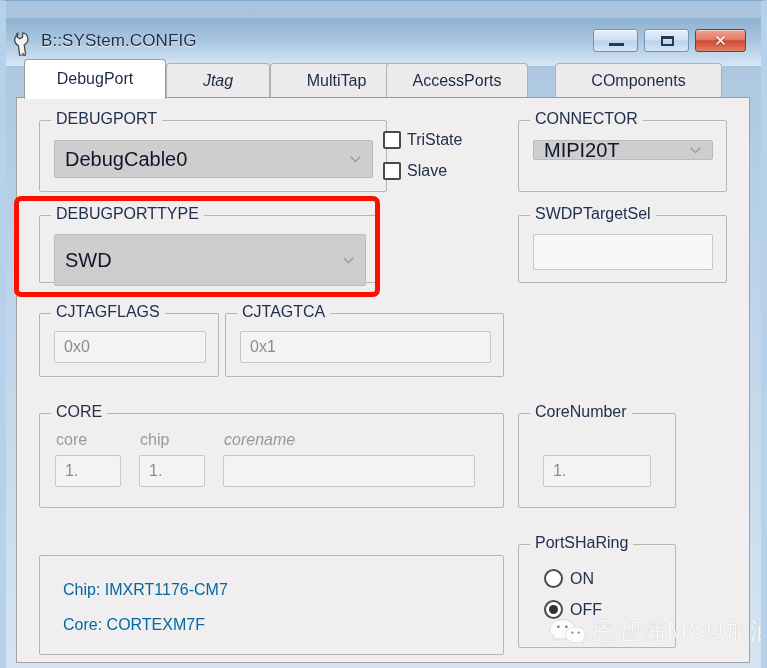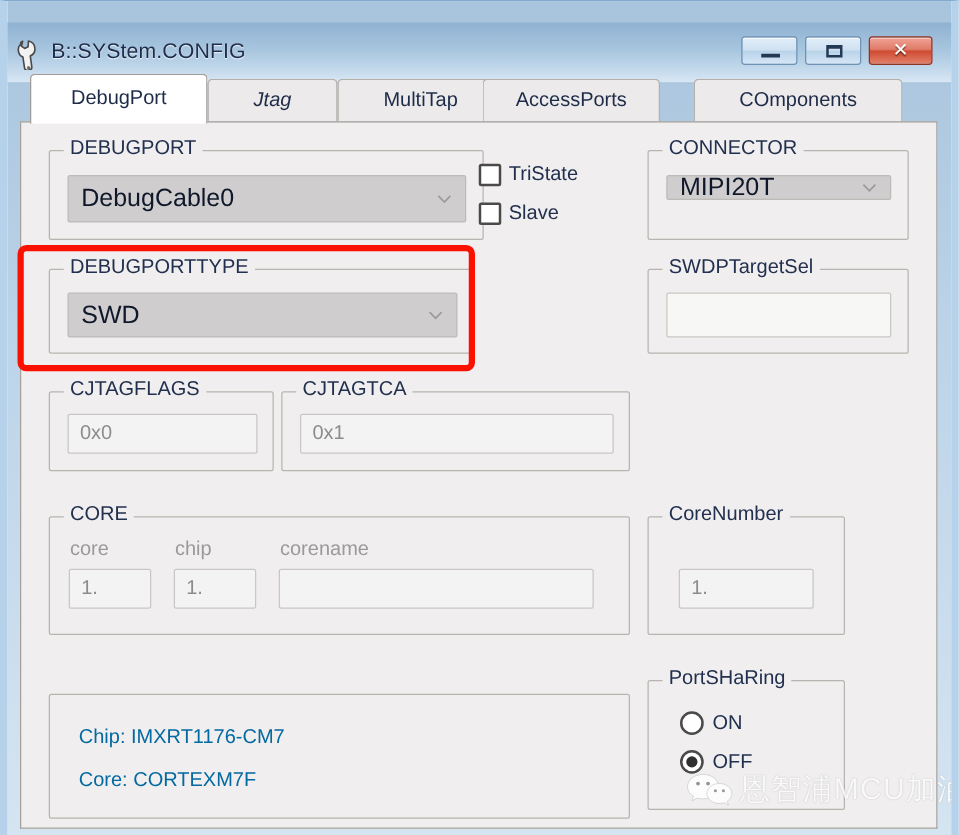--- a/index.html
+++ b/index.html
@@ -370,21 +370,21 @@
       <div class="combo" style="left:14px; top:19px; width:180px; height:20px;padding-left:19px;">
         <span class="val">MIPI20T</span>
         <svg class="arrow" viewBox="0 0 11 7">
           <path d="M0.7 0.7 L5.5 5.6 L10.3 0.7" fill="none" stroke="#9b9b9b" stroke-width="1.4"></path>
         </svg>
       </div>
     </div>
 
     <div class="group" style="left:22px; top:117px; width:338px; height:68px;">
       <span class="legend">DEBUGPORTTYPE</span>
-      <div class="combo" style="left:14px; top:18px; width:312px; height:36px;">
+      <div class="combo" style="left:14px; top:18px; width:312px; height:52px;">
         <span class="val">SWD</span>
         <svg class="arrow" viewBox="0 0 11 7">
           <path d="M0.7 0.7 L5.5 5.6 L10.3 0.7" fill="none" stroke="#9b9b9b" stroke-width="1.4"></path>
         </svg>
       </div>
     </div>
 
     <div class="group" style="left:501px; top:117px; width:209px; height:68px;">
       <span class="legend">SWDPTargetSel</span>
       <div class="textfield blank" style="left:14px; top:18px; width:180px; height:36px;">
@@ -412,21 +412,21 @@
       <span class="minilabel" style="left:16px; top:17px;">core</span>
       <div class="textfield" style="left:15px; top:41px; width:66px; height:32px;">
         <span class="val">1.</span>
       </div>
 
       <span class="minilabel" style="left:100px; top:17px;">chip</span>
       <div class="textfield" style="left:99px; top:41px; width:66px; height:32px;">
         <span class="val">1.</span>
       </div>
 
-      <span class="minilabel" style="left:184px; top:17px;">corename</span>
+      <span class="minilabel" style="left:184px; top:17px;font-style:italic;">corename</span>
       <div class="textfield" style="left:183px; top:41px; width:252px; height:32px;">
         <span class="val"></span>
       </div>
     </div>
 
     <div class="group" style="left:501px; top:315px; width:158px; height:95px;">
       <span class="legend">CoreNumber</span>
       <div class="textfield" style="left:24px; top:41px; width:108px; height:32px;">
         <span class="val">1.</span>
       </div>

